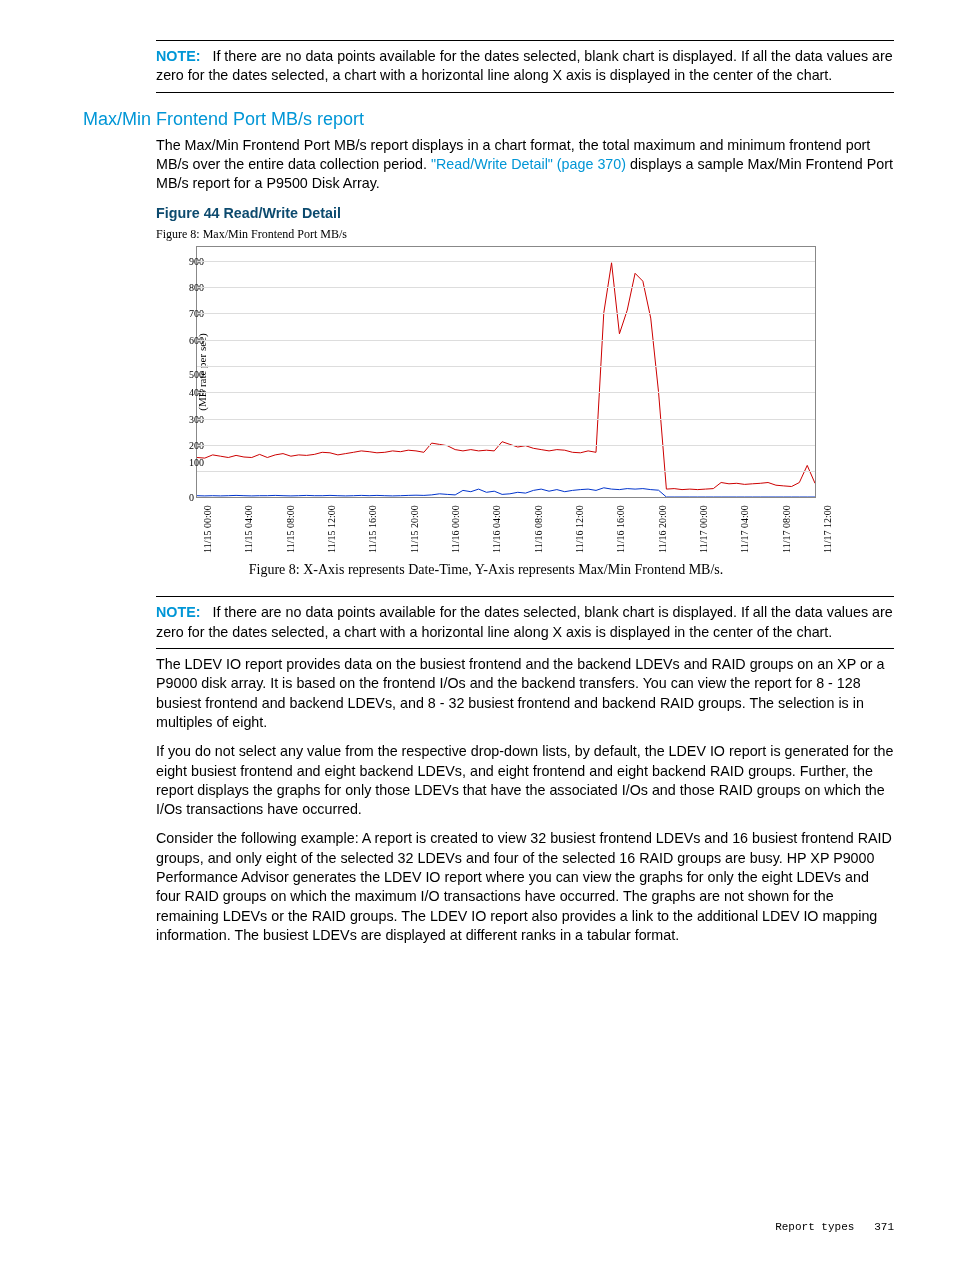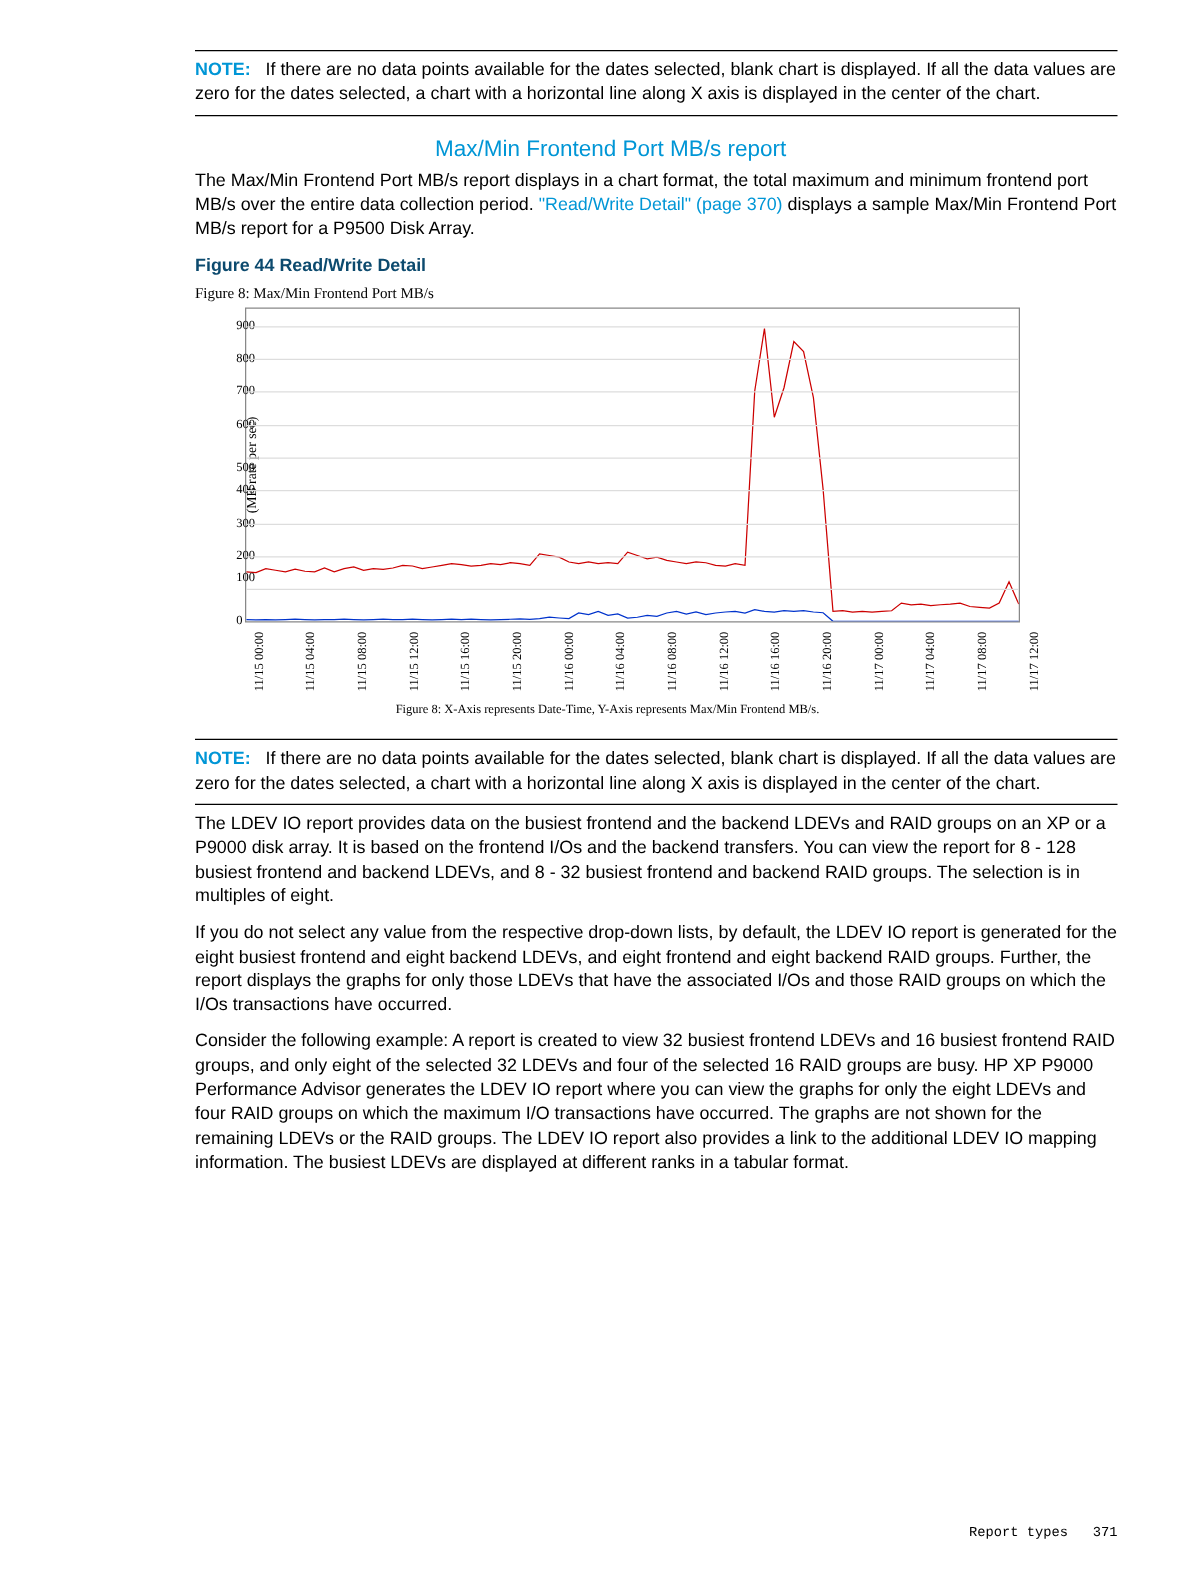--- a/index.html
+++ b/index.html
@@ -28,21 +28,20 @@
   }
   .note-label {
     color: #0096d6;
     font-weight: bold;
   }
   h3.sub {
     color: #0096d6;
     font-weight: normal;
     font-size: 18px;
     margin: 16px 0 6px 0;
-    text-align: center;
   }
   h2.sec {
     color: #0096d6;
     font-weight: normal;
     font-size: 24px;
     margin: 10px 0 6px 0;
   }
   .body-text {
     margin-left: 73px;
     font-size: 14.3px;
@@ -134,21 +133,21 @@
     display: inline-block;
     width: 14px;
     height: 0;
     border-top: 1.5px solid;
     vertical-align: middle;
     margin-right: 3px;
   }
   .chart-footnote {
     text-align: center;
     font-family: "Times New Roman", serif;
-    font-size: 10px;
+    font-size: 14px;
     margin-top: 2px;
   }
   .footer {
     position: absolute;
     bottom: 38px;
     right: 60px;
     font-size: 11px;
     font-family: Liberation Mono, monospace;
   }
 </style>

